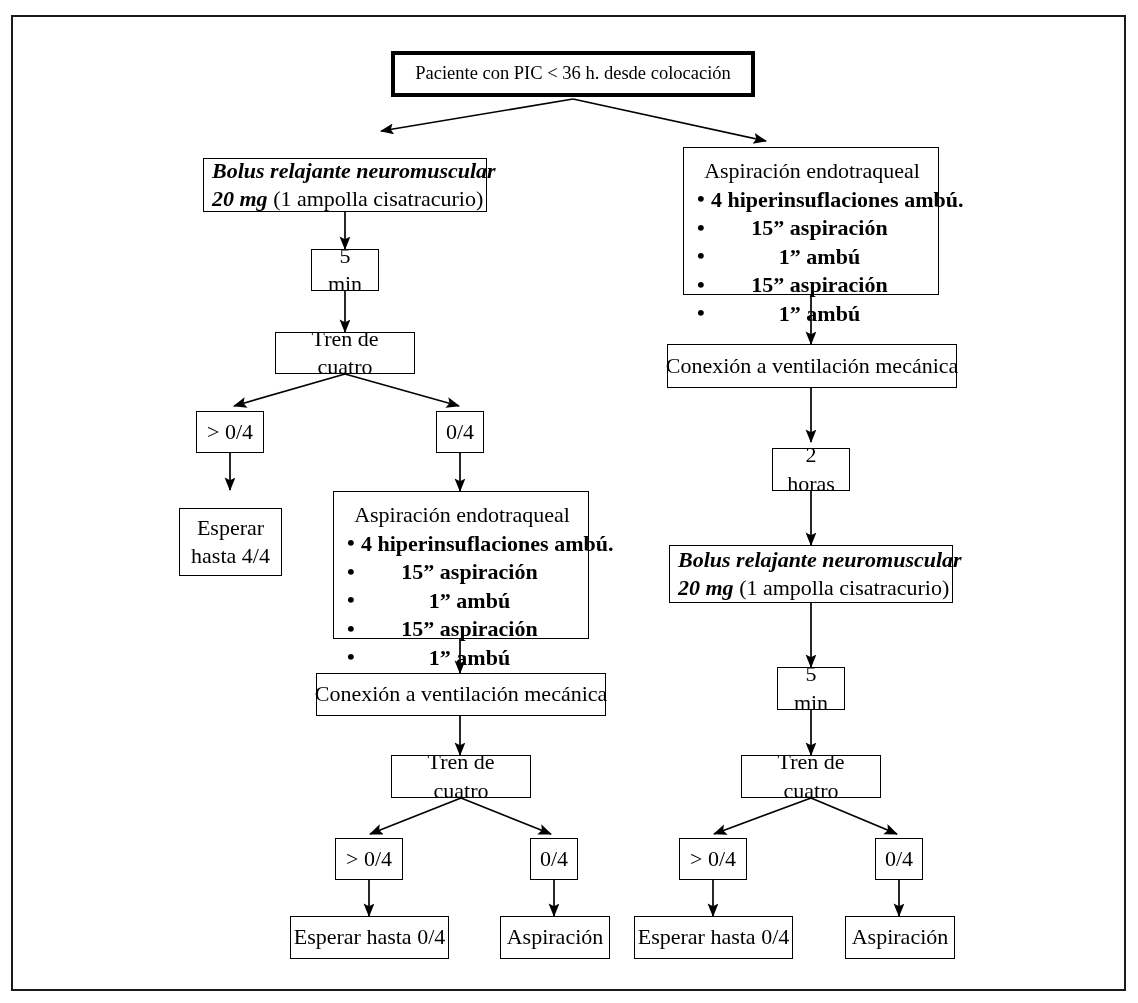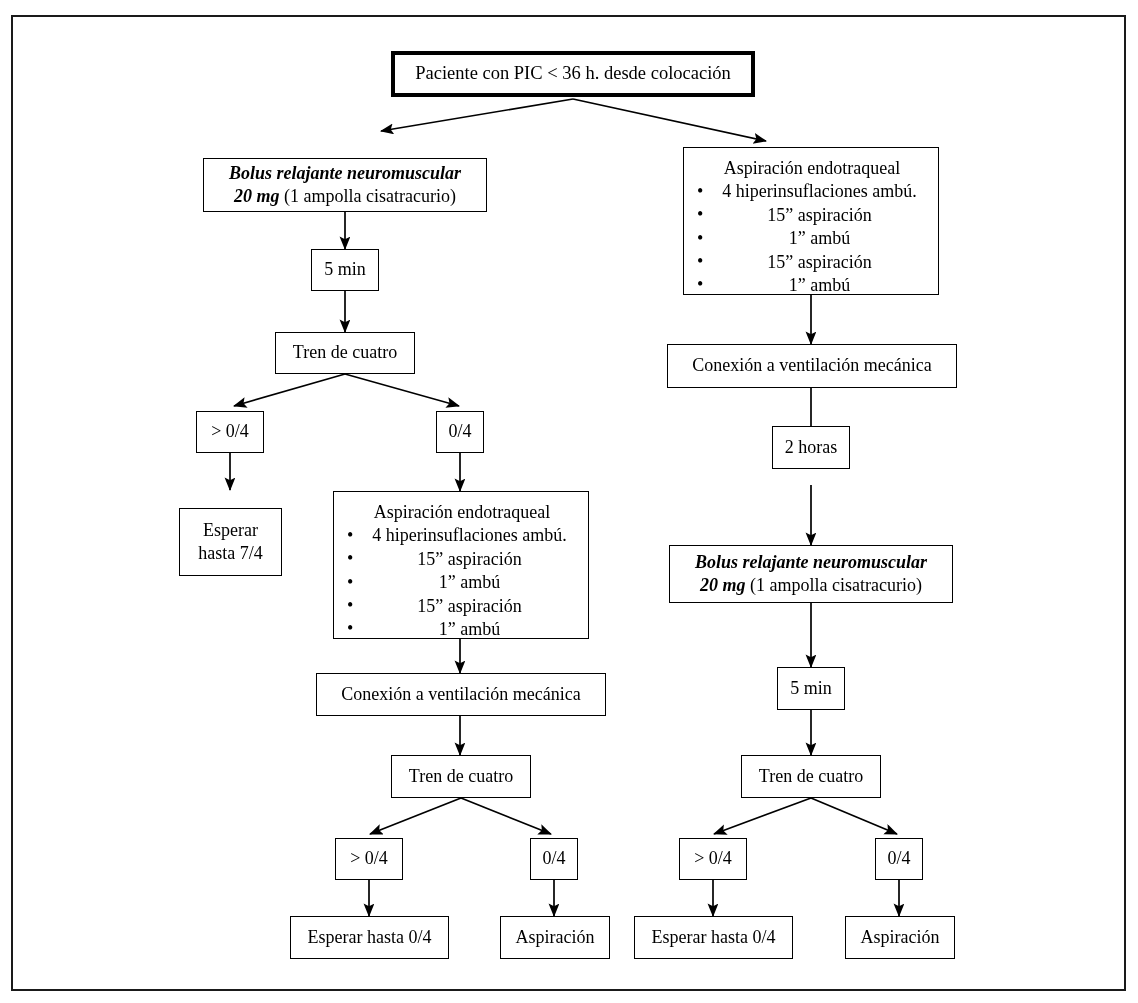--- a/index.html
+++ b/index.html
@@ -43,41 +43,42 @@
   .node {
     position: absolute;
     box-sizing: border-box;
     border: 1.6px solid #000000;
     background: #ffffff;
     display: flex;
     align-items: center;
     justify-content: center;
     text-align: center;
     line-height: 1.28;
-    font-size: 18px;
+    font-size: 22px;
     padding: 2px 8px;
     z-index: 2;
   }
   .node.title {
     border: 4px solid #000000;
     font-size: 18.5px;
   }
   .node.left-align {
     justify-content: flex-start;
     text-align: center;
     align-items: flex-start;
     padding: 9px 10px 8px 12px;
   }
   .node .inner {
     width: 100%;
   }
   .bullet-list {
     margin: 0;
     padding: 0;
     list-style: none;
+    font-weight: bold;
   }
   .bullet-list li {
     position: relative;
     padding-left: 15px;
     white-space: nowrap;
     line-height: 1.30;
   }
   .bullet-list li::before {
     content: "\2022";
     position: absolute;
@@ -163,21 +164,21 @@
     <span>&gt; 0/4</span>
   </div>
 
   <div class="node" style="left:436px; top:411px; width:48px; height:42px;">
     <span>0/4</span>
   </div>
 
   <div class="node" style="left:179px; top:508px; width:103px; height:68px;">
     <div class="inner">
       <div>Esperar</div>
-      <div>hasta 7/4</div>
+      <div>hasta 4/4</div>
     </div>
   </div>
 
   <div class="node left-align" style="left:333px; top:491px; width:256px; height:148px;">
     <div class="inner">
       <div class="box-head">Aspiración endotraqueal</div>
       <ul class="bullet-list">
         <li>4 hiperinsuflaciones ambú.</li>
         <li>15” aspiración</li>
         <li>1” ambú</li>
@@ -221,21 +222,21 @@
         <li>15” aspiración</li>
         <li>1” ambú</li>
       </ul>
     </div>
   </div>
 
   <div class="node" style="left:667px; top:344px; width:290px; height:44px;">
     <span class="nowrap">Conexión a ventilación mecánica</span>
   </div>
 
-  <div class="node" style="left:772px; top:426px; width:78px; height:43px;">
+  <div class="node" style="left:772px; top:448px; width:78px; height:43px;">
     <span>2 horas</span>
   </div>
 
   <div class="node" style="left:669px; top:545px; width:284px; height:58px;">
     <div class="inner">
       <div class="line2 ital">Bolus relajante neuromuscular</div>
       <div class="line2"><span class="ital">20 mg</span><span> (1 ampolla cisatracurio)</span></div>
     </div>
   </div>
 

